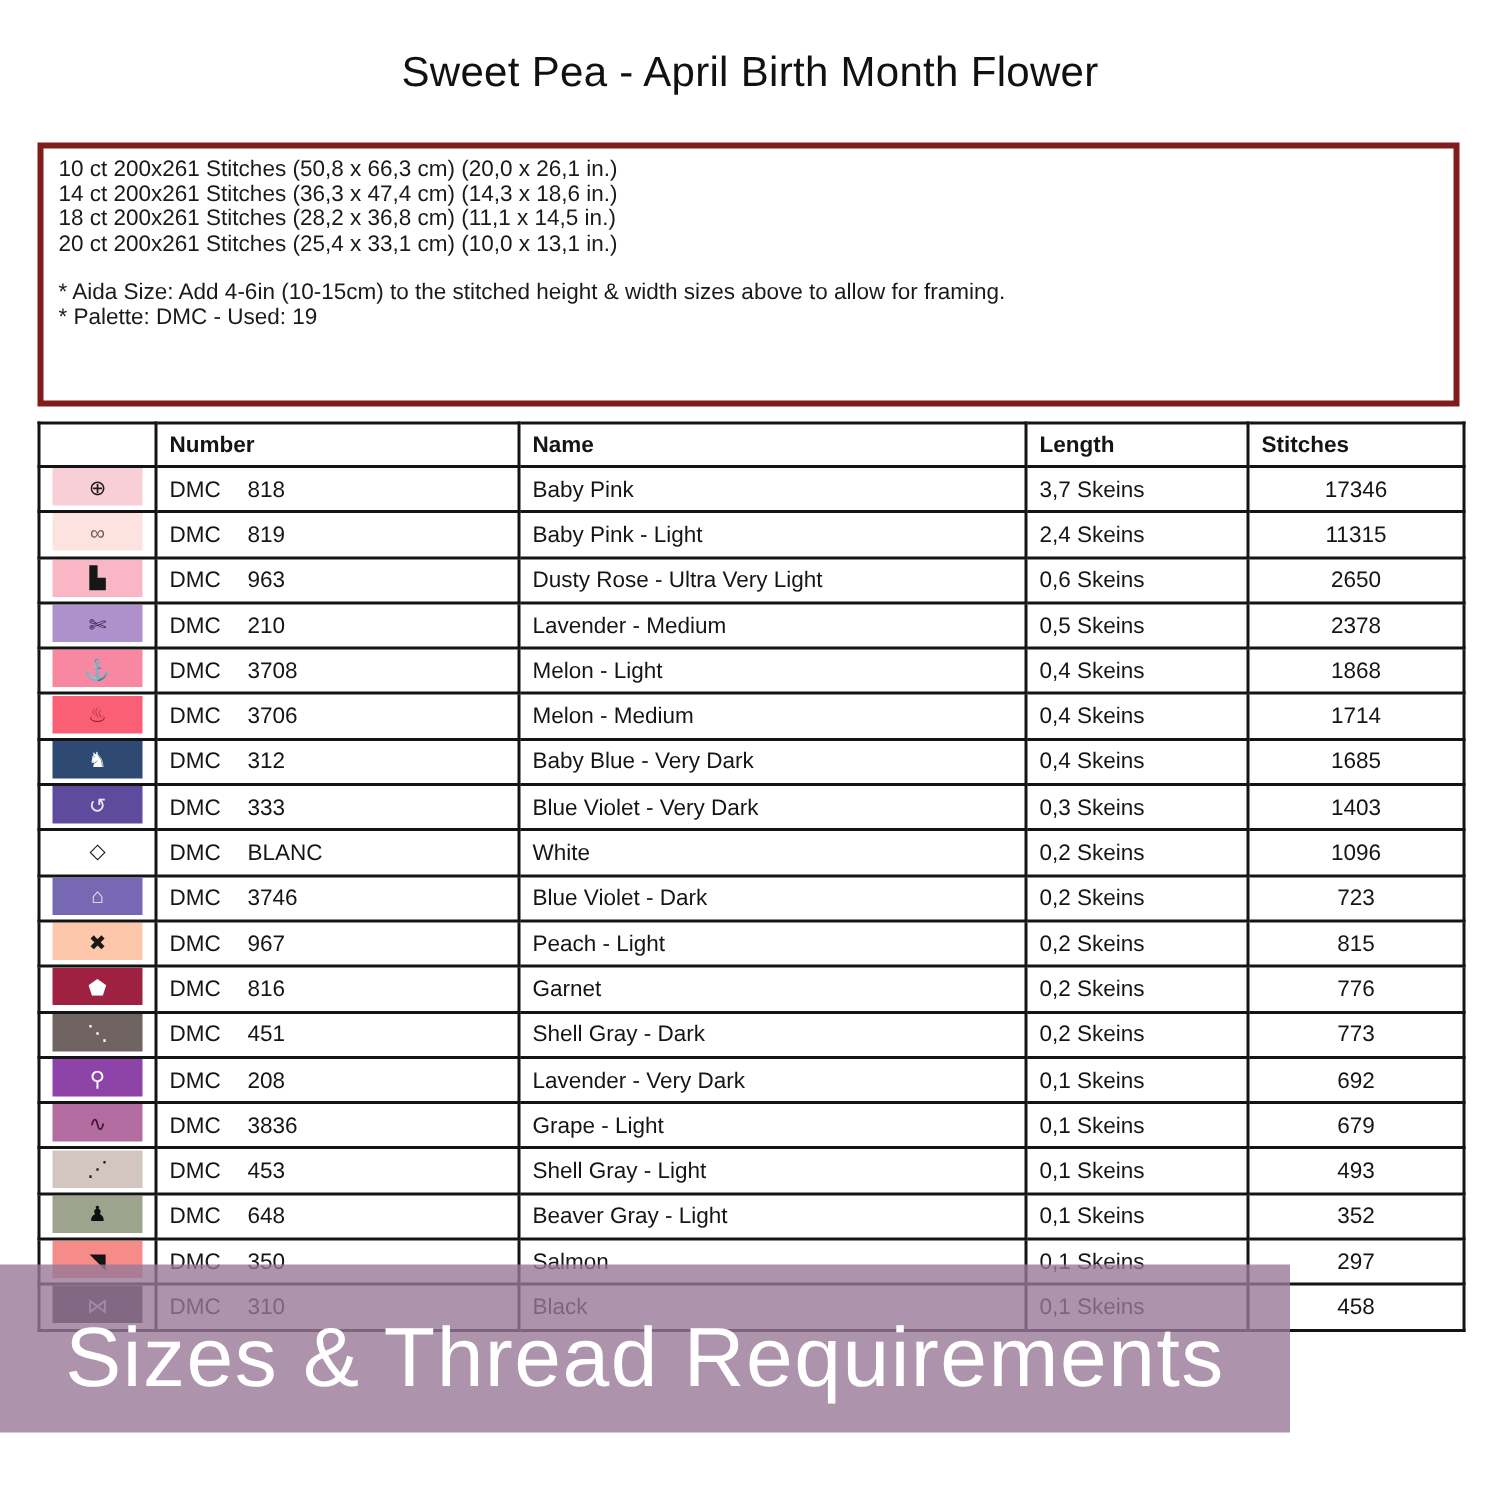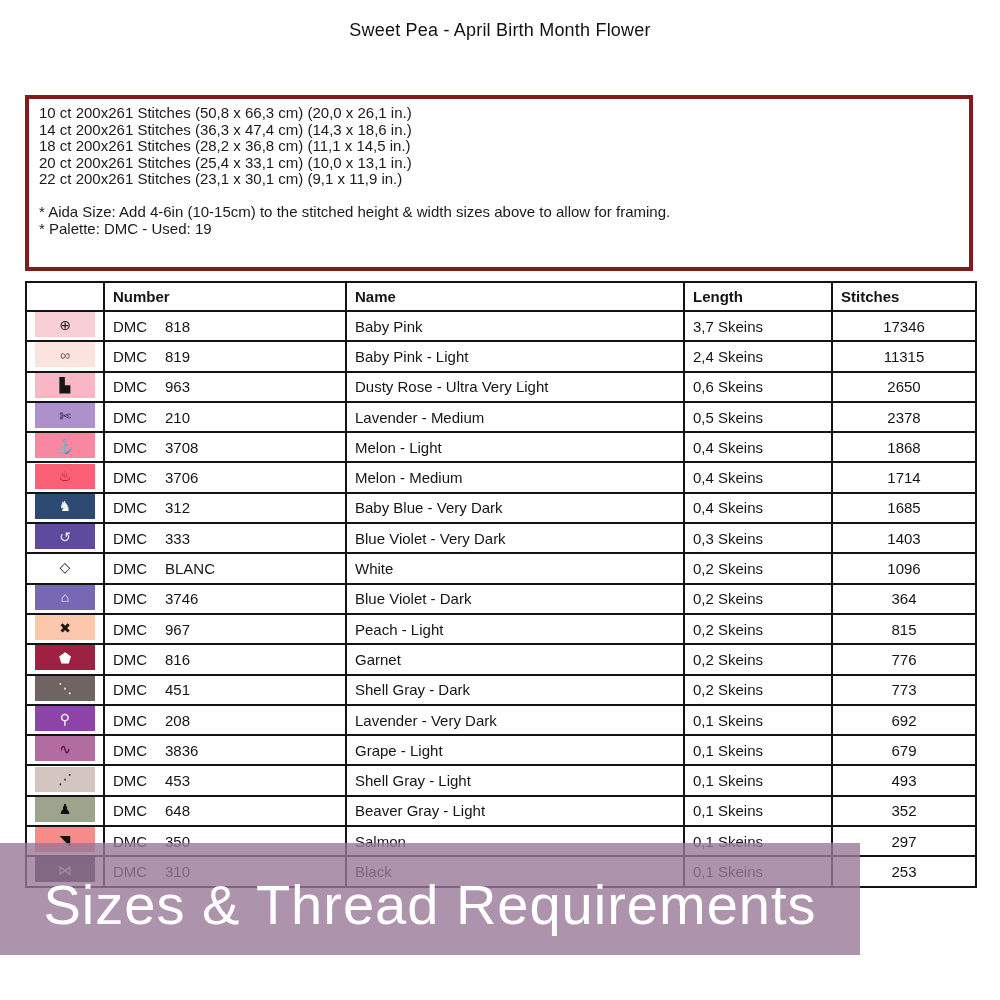--- a/index.html
+++ b/index.html
@@ -1,20 +1,20 @@
 <!DOCTYPE html>
 <html><head>
 <meta charset="utf-8">
 <style>
   html,body{margin:0;padding:0;}
   body{width:1000px;height:1000px;background:#ffffff;font-family:"Liberation Sans",sans-serif;position:relative;overflow:hidden;}
   .page{position:absolute;inset:0;background:#fff;}
 
-  .title{position:absolute;top:20px;left:0;width:1000px;text-align:center;
-         font-size:18px;color:#111;letter-spacing:0.2px;}
+  .title{position:absolute;top:32px;left:0;width:1000px;text-align:center;
+         font-size:28px;color:#111;letter-spacing:0.2px;}
 
   .infobox{position:absolute;left:25px;top:95px;width:948px;height:176px;
            border:4px solid #7f1d1d;box-sizing:border-box;padding:6px 0 0 10px;
            font-size:15px;line-height:16.6px;color:#1a1a1a;}
   .infobox .gap{height:16px;}
 
   table.req{position:absolute;left:25px;top:281px;width:950px;border-collapse:collapse;
             table-layout:fixed;font-size:15px;color:#151515;}
   table.req td,table.req th{border:2px solid #141414;padding:0 8px;overflow:hidden;white-space:nowrap;box-sizing:border-box;}
   table.req thead tr{height:29px;}
@@ -38,21 +38,20 @@
 
 <div class="page">
 
   <div class="title">Sweet Pea - April Birth Month Flower</div>
 
   <div class="infobox">
     <div>10 ct 200x261 Stitches (50,8 x 66,3 cm) (20,0 x 26,1 in.)</div>
     <div>14 ct 200x261 Stitches (36,3 x 47,4 cm) (14,3 x 18,6 in.)</div>
     <div>18 ct 200x261 Stitches (28,2 x 36,8 cm) (11,1 x 14,5 in.)</div>
     <div>20 ct 200x261 Stitches (25,4 x 33,1 cm) (10,0 x 13,1 in.)</div>
-    <div>22 ct 200x261 Stitches (23,1 x 30,1 cm) (9,1 x 11,9 in.)</div>
     <div class="gap"></div>
     <div>* Aida Size: Add 4-6in (10-15cm) to the stitched height &amp; width sizes above to allow for framing.</div>
     <div>* Palette: DMC - Used: 19</div>
   </div>
 
   <table class="req">
     <colgroup>
       <col style="width:78px">
         <col style="width:242px">
         <col style="width:338px">
@@ -190,21 +189,21 @@
       <td class="sym">
         <div class="swatch" style="background: rgb(118, 104, 179); color: rgb(240, 237, 248);">
           <span>⌂</span>
         </div>
       </td>
       <td class="num">
         <span class="brand">DMC</span><span class="code">3746</span>
       </td>
       <td class="name">Blue Violet - Dark</td>
       <td class="len">0,2 Skeins</td>
-      <td class="sti">364</td>
+      <td class="sti">723</td>
     </tr>
         <tr>
       <td class="sym">
         <div class="swatch" style="background: rgb(252, 199, 171); color: rgb(25, 25, 25);">
           <span>✖</span>
         </div>
       </td>
       <td class="num">
         <span class="brand">DMC</span><span class="code">967</span>
       </td>
@@ -307,21 +306,21 @@
       <td class="sym">
         <div class="swatch" style="background: rgb(42, 37, 49); color: rgb(207, 200, 212);">
           <span>⋈</span>
         </div>
       </td>
       <td class="num">
         <span class="brand">DMC</span><span class="code">310</span>
       </td>
       <td class="name">Black</td>
       <td class="len">0,1 Skeins</td>
-      <td class="sti">253</td>
+      <td class="sti">458</td>
     </tr>
       </tbody>
   </table>
 
   <div class="banner" style="background: rgba(153, 121, 151, 0.8);">
     <span style="color: rgb(255, 255, 255);">Sizes &amp; Thread Requirements</span>
   </div>
 
 </div>
 

